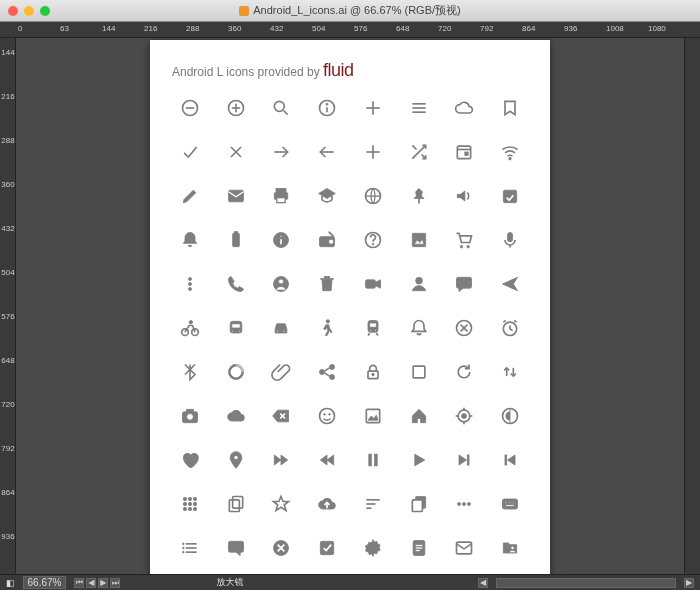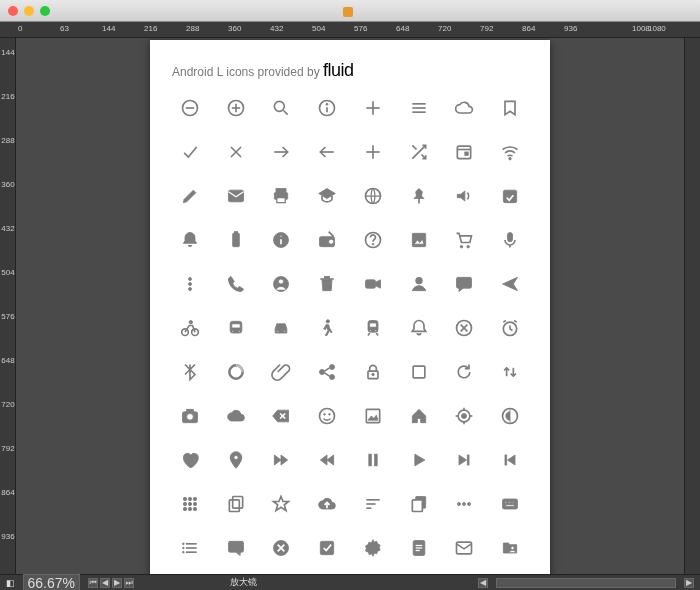--- a/index.html
+++ b/index.html
@@ -10,60 +10,60 @@
   .dot.r { background:#ff5f57;} .dot.y{background:#febc2e;} .dot.g{background:#28c840;}
   .title-center { position:absolute; left:0; right:0; text-align:center; pointer-events:none; font-size:11px; color:#444;}
   .title-doc-icon { display:inline-block; width:10px; height:10px; background:#e8982e; border-radius:2px; margin-right:4px; vertical-align:middle;}
   .ruler-top { height:16px; background:#3a3a3a; border-bottom:1px solid #222; position:relative; color:#ccc; font-size:8px; display:flex; }
   .ruler-top span { position:absolute; top:2px; }
   .ruler-left { position:absolute; left:0; top:38px; bottom:16px; width:16px; background:#3a3a3a; border-right:1px solid #222; color:#ccc; font-size:8px;}
   .ruler-left span { position:absolute; left:1px; writing-mode:horizontal-tb; width:14px; text-align:center;}
   .canvas-area { position:absolute; left:16px; right:16px; top:38px; bottom:16px; background:#4a4a4a; overflow:hidden; display:flex; justify-content:center; align-items:flex-start; }
   .artboard { width:400px; background:#fff; margin-top:2px; padding:20px 22px 20px 22px; box-shadow:0 2px 8px rgba(0,0,0,.5); }
   .headline { font-size:12px; color:#7a7a7a; margin-bottom:16px; }
-  .brand { color:#000000; font-weight:300; font-size:18px; letter-spacing:-0.5px;}
+  .brand { color:#7f1d1d; font-weight:300; font-size:18px; letter-spacing:-0.5px;}
   .grid { display:grid; grid-template-columns: repeat(8, 1fr); row-gap:22px; column-gap:10px; }
   .ic { width:22px; height:22px; display:flex; align-items:center; justify-content:center; color:#7e7e7e; justify-self:center;}
   .ic svg { width:20px; height:20px; fill:currentColor; stroke:currentColor; }
   .scrollbar-right { position:absolute; right:0; top:38px; bottom:16px; width:16px; background:#3a3a3a; border-left:1px solid #222;}
   .status { position:absolute; left:0; right:0; bottom:0; height:16px; background:#3a3a3a; border-top:1px solid #222; color:#ddd; font-size:9px; display:flex; align-items:center; padding:0 6px; gap:8px;}
-  .status .box { background:#555; padding:0 4px; border:1px solid #666; font-size:14px;}
+  .status .box { background:#555; padding:0 4px; border:1px solid #666; font-size:10px;}
   .status .arrows { display:flex; gap:2px;}
   .status .arr { width:10px; height:10px; background:#555; border:1px solid #666; font-size:8px; text-align:center; line-height:8px; color:#ccc;}
 </style>
 </head>
 <body>
 
 <div class="mac-titlebar">
   <div class="traffic">
     <div class="dot r"></div>
     <div class="dot y"></div>
     <div class="dot g"></div>
   </div>
   <div class="title-center">
-    <span class="title-doc-icon"></span>
+    <span class="title-doc-icon"></span><span>Android_L_icons.ai @ 66.67% (RGB/预视)</span>
   </div>
 </div>
 
 <div class="ruler-top" id="ruler-top">
     <span style="left: 18px;">0</span>
     <span style="left: 60px;">63</span>
     <span style="left: 102px;">144</span>
     <span style="left: 144px;">216</span>
     <span style="left: 186px;">288</span>
     <span style="left: 228px;">360</span>
     <span style="left: 270px;">432</span>
     <span style="left: 312px;">504</span>
     <span style="left: 354px;">576</span>
     <span style="left: 396px;">648</span>
     <span style="left: 438px;">720</span>
     <span style="left: 480px;">792</span>
     <span style="left: 522px;">864</span>
     <span style="left: 564px;">936</span>
-    <span style="left: 606px; margin-left: 26px;">1008</span>
+    <span style="left: 606px;">1008</span>
     <span style="left: 648px; text-align: right;">1080</span>
   </div>
 
 <div class="ruler-left" id="ruler-left">
     <span style="top: 10px;">144</span>
     <span style="top: 54px;">216</span>
     <span style="top: 98px;">288</span>
     <span style="top: 142px;">360</span>
     <span style="top: 186px;">432</span>
     <span style="top: 230px;">504</span>

